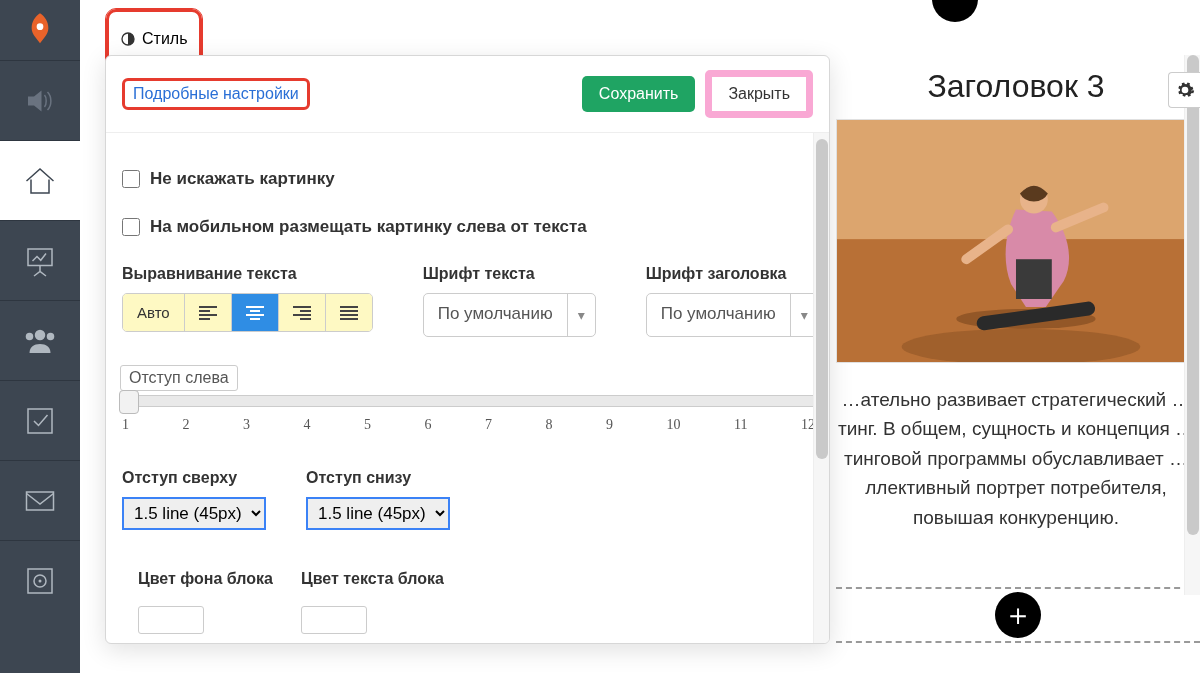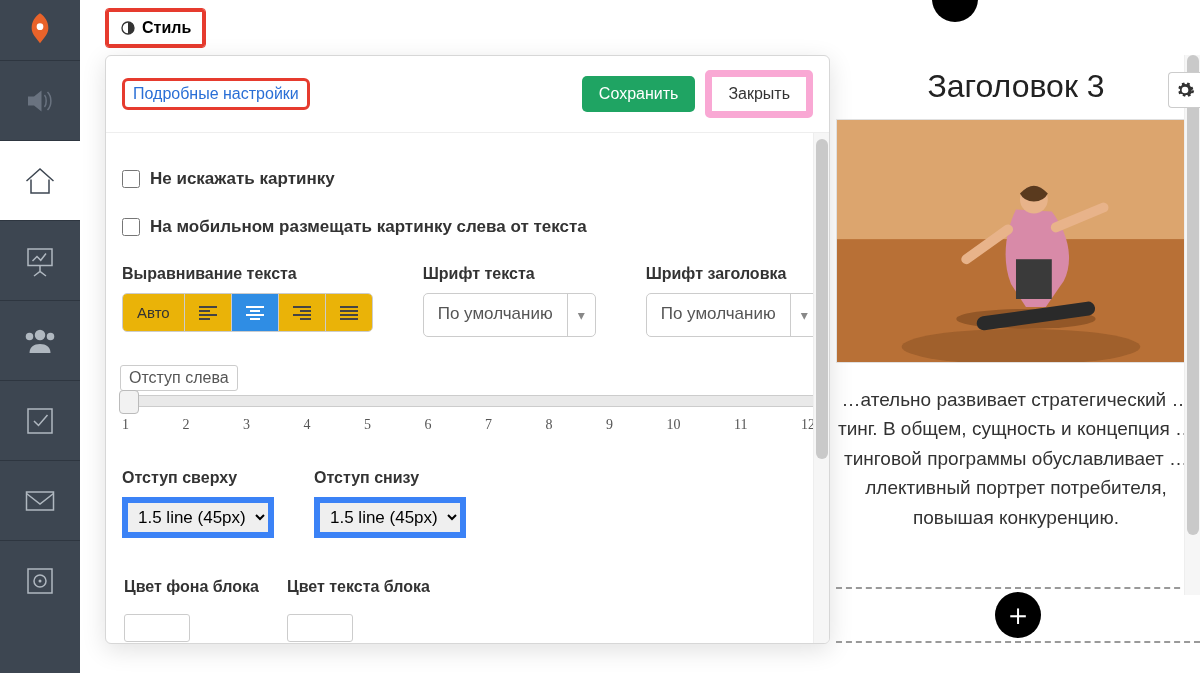--- a/index.html
+++ b/index.html
@@ -14,21 +14,21 @@
 .sidebar .nav-item svg { width: 36px; height: 36px; }
 .sidebar .nav-item .ico-stroke { fill: none; stroke: #b0b8c0; stroke-width: 2; }
 .sidebar .nav-item.active .ico-stroke { stroke: #3d4651; }
 .sidebar .nav-item .ico-fill { fill: #b0b8c0; }
 .sidebar .nav-item.dim .ico-stroke { stroke: #6a7380; }
 .sidebar .nav-item.dim .ico-fill { fill: #6a7380; }
 
 
 .topbar { position: absolute; left: 105px; top: 8px; display: flex; gap: 8px; }
 .topbar .tbtn { border: 1px solid #ccc; border-radius: 5px; background: #fff; padding: 6px 12px; font-size: 16px; display: inline-flex; align-items: center; gap: 6px; cursor: pointer; }
-.topbar .tbtn.highlight { box-shadow: 0 0 0 3px #e63b2e inset; border-color: #e63b2e; border-radius: 4px; padding: 10px 14px; font-weight: bold; }
+.topbar .tbtn.highlight { box-shadow: 0 0 0 3px #e63b2e inset; border-color: #e63b2e; border-radius: 11px; padding: 21px 14px; }
 .topbar .tbtn svg { width: 16px; height: 16px; }
 
 
 .popover { position: absolute; left: 105px; top: 55px; width: 725px; height: 589px; background: #fff; border: 1px solid #d7d7d7; border-radius: 6px; box-shadow: 0 6px 24px rgba(0,0,0,.12); overflow: hidden; }
 .popover::before { content: ""; position: absolute; top: -10px; left: 170px; width: 0; height: 0; border-left: 10px solid transparent; border-right: 10px solid transparent; border-bottom: 10px solid #fff; filter: drop-shadow(0 -1px 0 #d7d7d7); }
 .popover-head { display: flex; align-items: center; padding: 14px 16px; border-bottom: 1px solid #eee; }
 .adv-link { border: 3px solid #e63b2e; border-radius: 6px; padding: 4px 8px; color: #2a6fd6; font-size: 16px; cursor: pointer; text-decoration: none; }
 .popover-head .spacer { flex: 1; }
 .btn { border-radius: 5px; padding: 8px 16px; font-size: 16px; cursor: pointer; border: 1px solid transparent; }
 .btn-success { background: #1fa463; color: #fff; }
@@ -39,41 +39,41 @@
 .scrollbar-v .thumb { position: absolute; left: 2px; width: 12px; background: #c9c9c9; border-radius: 6px; }
 
 .chk-row { display: flex; align-items: center; gap: 10px; margin: 18px 0 28px 6px; font-size: 17px; font-weight: 700; }
 .chk-row input { width: 18px; height: 18px; }
 
 .row3 { display: flex; gap: 50px; margin-left: 6px; margin-top: 8px; }
 .col { display: flex; flex-direction: column; gap: 10px; }
 .lbl { font-weight: 700; font-size: 16px; }
 
 .btn-group { display: inline-flex; border: 1px solid #ccc; border-radius: 5px; overflow: hidden; }
-.btn-group .seg { padding: 10px 14px; border-right: 1px solid #ccc; background: #eab308; cursor: pointer; display: flex; align-items: center; justify-content: center; font-size: 15px; }
+.btn-group .seg { padding: 10px 14px; border-right: 1px solid #ccc; background: #fef9c3; cursor: pointer; display: flex; align-items: center; justify-content: center; font-size: 15px; }
 .btn-group .seg:last-child { border-right: none; }
 .btn-group .seg.active { background: #2f8de4; color: #fff; }
 .btn-group .seg svg { width: 18px; height: 14px; }
 .btn-group .seg.active svg .bar { fill: #fff; }
 .btn-group .seg svg .bar { fill: #444; }
 
 .select { display: inline-flex; border: 1px solid #ccc; border-radius: 5px; overflow: hidden; background: #fff; }
 .select .sel-val { padding: 10px 14px; font-size: 17px; color: #555; min-width: 140px; }
 .select .sel-caret { border-left: 1px solid #ccc; width: 28px; height: 42px; display: flex; align-items: center; justify-content: center; color: #888; }
 
 .slider-wrap { margin: 28px 4px 0 4px; }
 .slider-label { display: inline-block; border: 1px solid #ccc; border-radius: 3px; padding: 3px 8px; font-size: 16px; color: #555; background: #fff; margin-bottom: 4px; }
 .slider-track { position: relative; height: 12px; background: #e9e9e9; border: 1px solid #ccc; border-radius: 4px; }
 .slider-handle { position: absolute; top: -6px; left: -2px; width: 20px; height: 24px; background: #f2f2f2; border: 1px solid #bbb; border-radius: 4px; }
 .slider-ticks { display: flex; justify-content: space-between; margin-top: 10px; padding: 0 2px; font-size: 14px; color: #555; font-family: Georgia, 'Times New Roman', serif; }
 
 .row2 { display: flex; gap: 40px; margin-left: 6px; margin-top: 36px; }
-.native-select { font-size: 17px; padding: 4px 6px; border: 6px solid #3b82f6; background: #efefef; }
-
-.row-colors { display: flex; gap: 28px; margin-left: 8px; margin-top: 40px; }
+.native-select { font-size: 17px; padding: 4px 6px; border: 2px solid #3b82f6; background: #efefef; }
+
+.row-colors { display: flex; gap: 28px; margin-left: 22px; margin-top: 40px; }
 .swatch { width: 66px; height: 28px; border: 1px solid #ccc; border-radius: 3px; background: #fff; margin-top: 8px; }
 
 
 .preview { position: absolute; left: 836px; top: 68px; width: 360px; }
 .preview h2 { text-align: center; font-weight: 400; font-size: 32px; margin-bottom: 14px; font-family: Arial, sans-serif; color: #222; }
 .preview .img { width: 100%; height: 244px; background: linear-gradient(160deg,#d99a5a 0%, #c3773b 40%, #a95d2b 100%); border: 1px solid #e0e0e0; position: relative; overflow: hidden; }
 .preview .img svg { position: absolute; inset: 0; }
 .preview p { margin-top: 22px; font-size: 19px; line-height: 1.55; text-align: center; color: #323232; }
 
 

